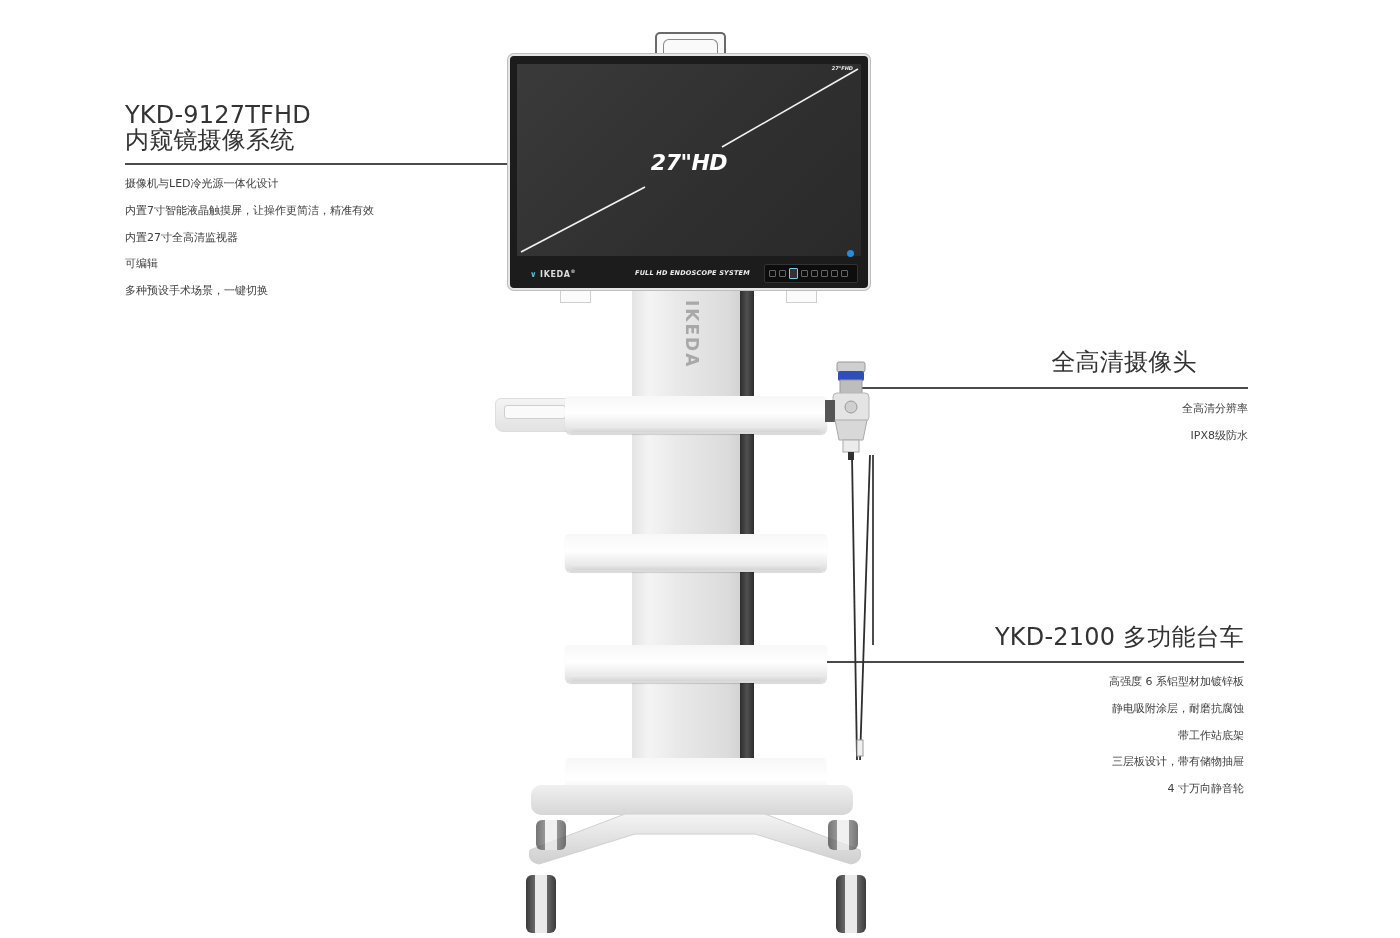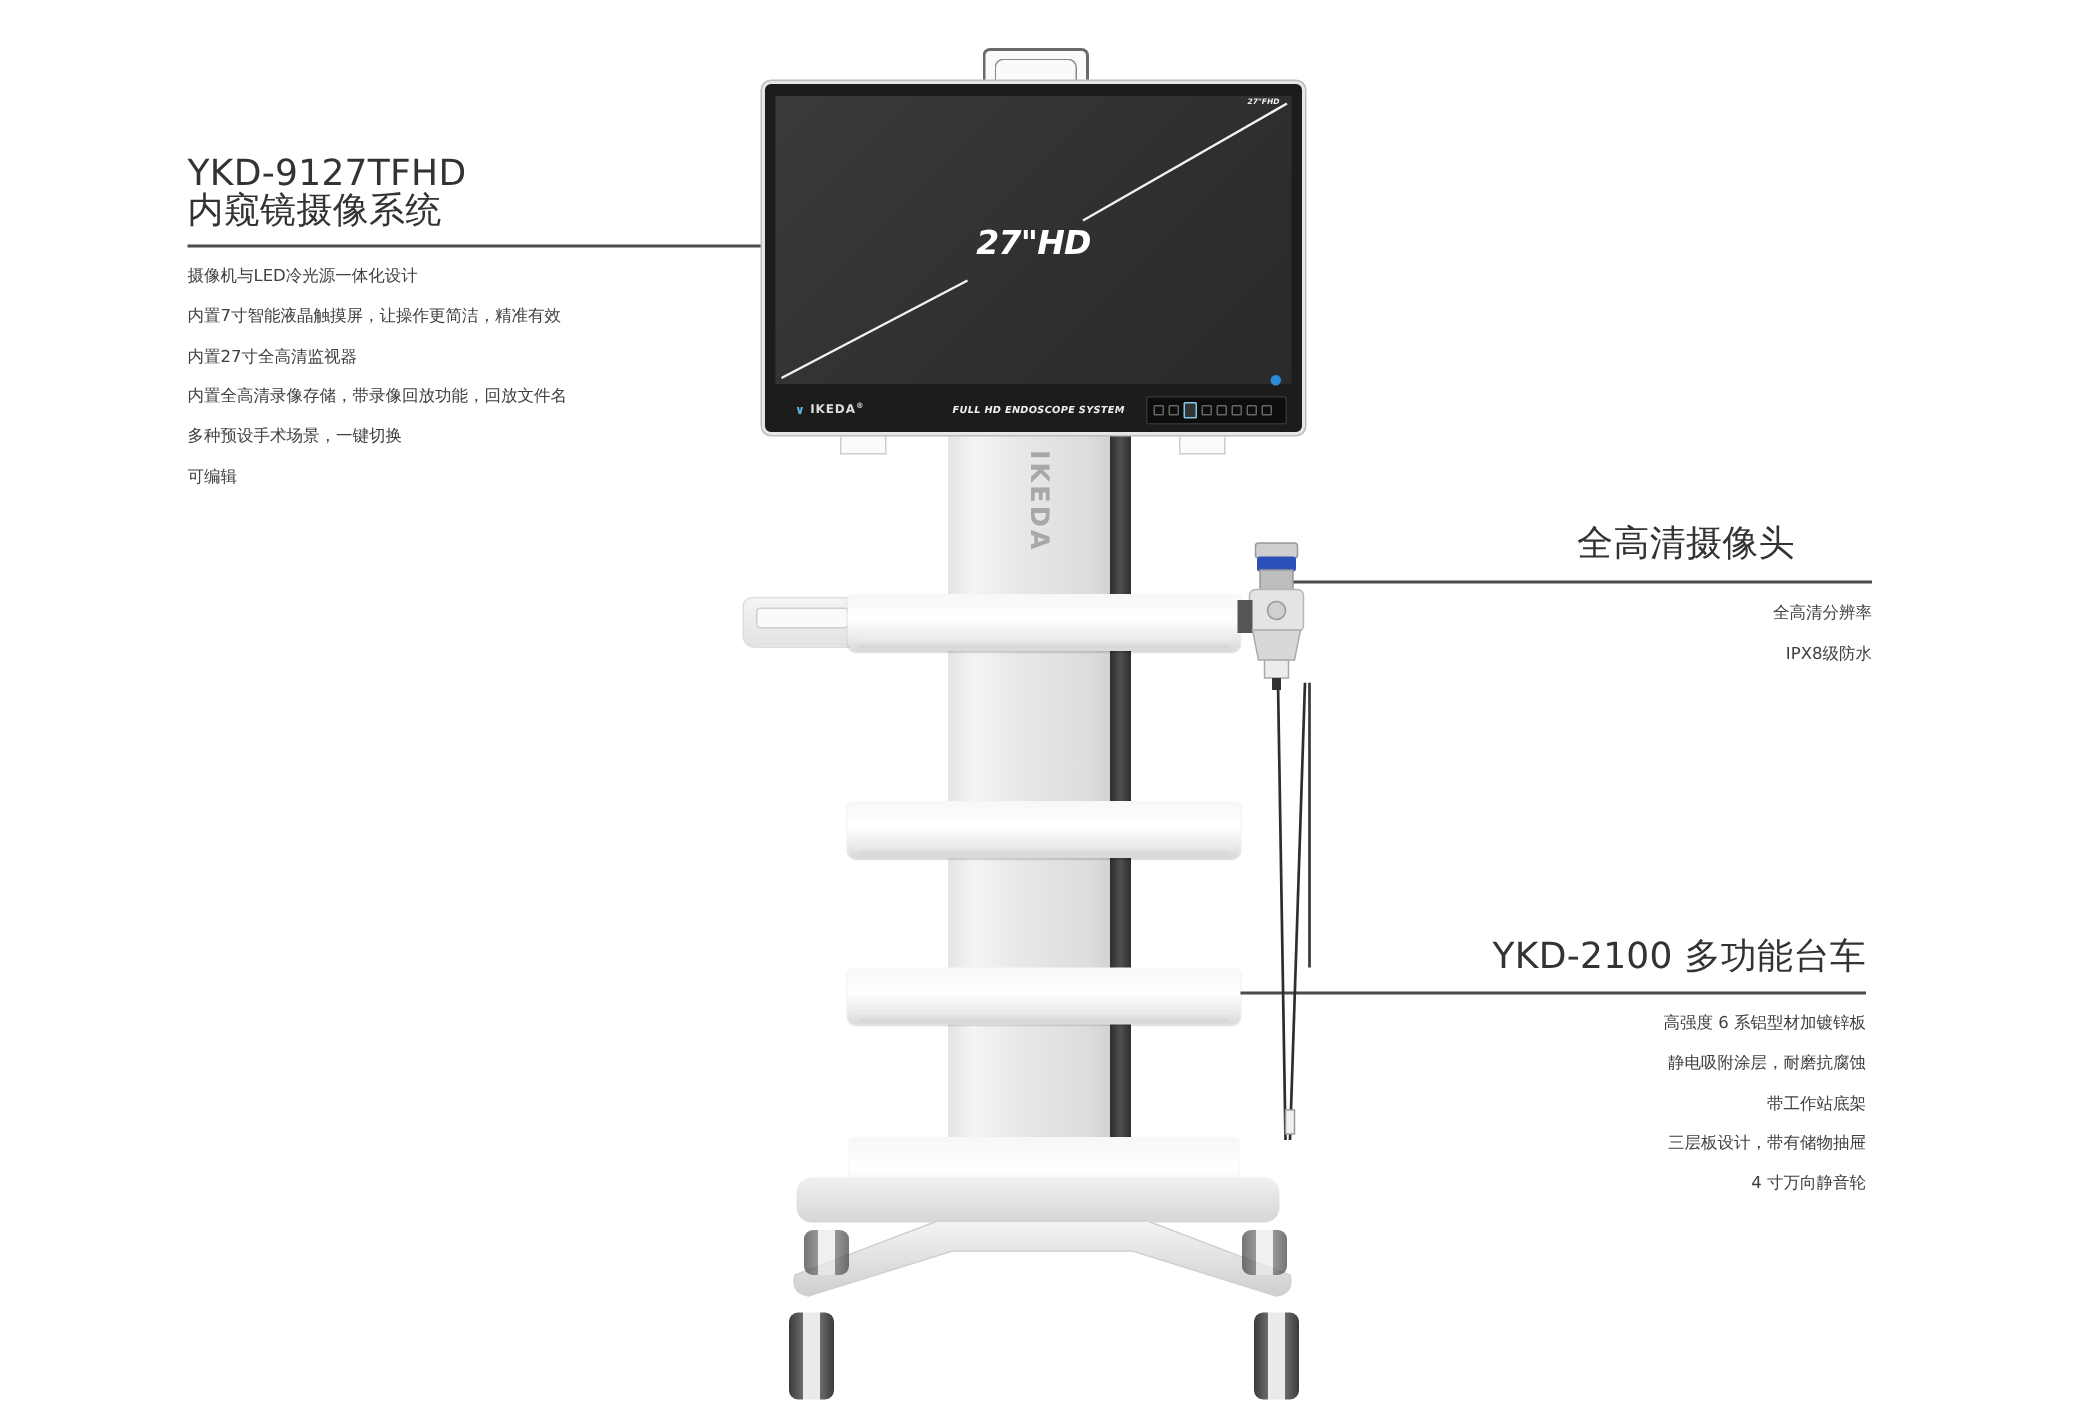--- a/index.html
+++ b/index.html
@@ -56,23 +56,22 @@
 
 <div class="title-block" style="left:125px; top:103px;">
   <div>YKD-9127TFHD</div>
   <div>内窥镜摄像系统</div>
 </div>
 <div class="leader" style="left:125px; top:163px; width:452px;"></div>
 <ul class="feature-list" style="left:125px; top:171px;">
   <li>摄像机与LED冷光源一体化设计</li>
   <li>内置7寸智能液晶触摸屏，让操作更简洁，精准有效</li>
   <li>内置27寸全高清监视器</li>
-  <li>内置全高清录像存储，带录像回放功能，回放文件名</li>
+  <li>可编辑</li>
   <li>多种预设手术场景，一键切换</li>
-  <li>可编辑</li>
 </ul>
 
 <div class="title-block right" style="left:1000px; top:350px; width:248px;text-align:center;">
   <div>全高清摄像头</div>
 </div>
 <div class="leader" style="left:855px; top:387px; width:393px;"></div>
 <ul class="feature-list right" style="left:1000px; top:396px; width:248px;">
   <li>全高清分辨率</li>
   <li>IPX8级防水</li>
 </ul>

